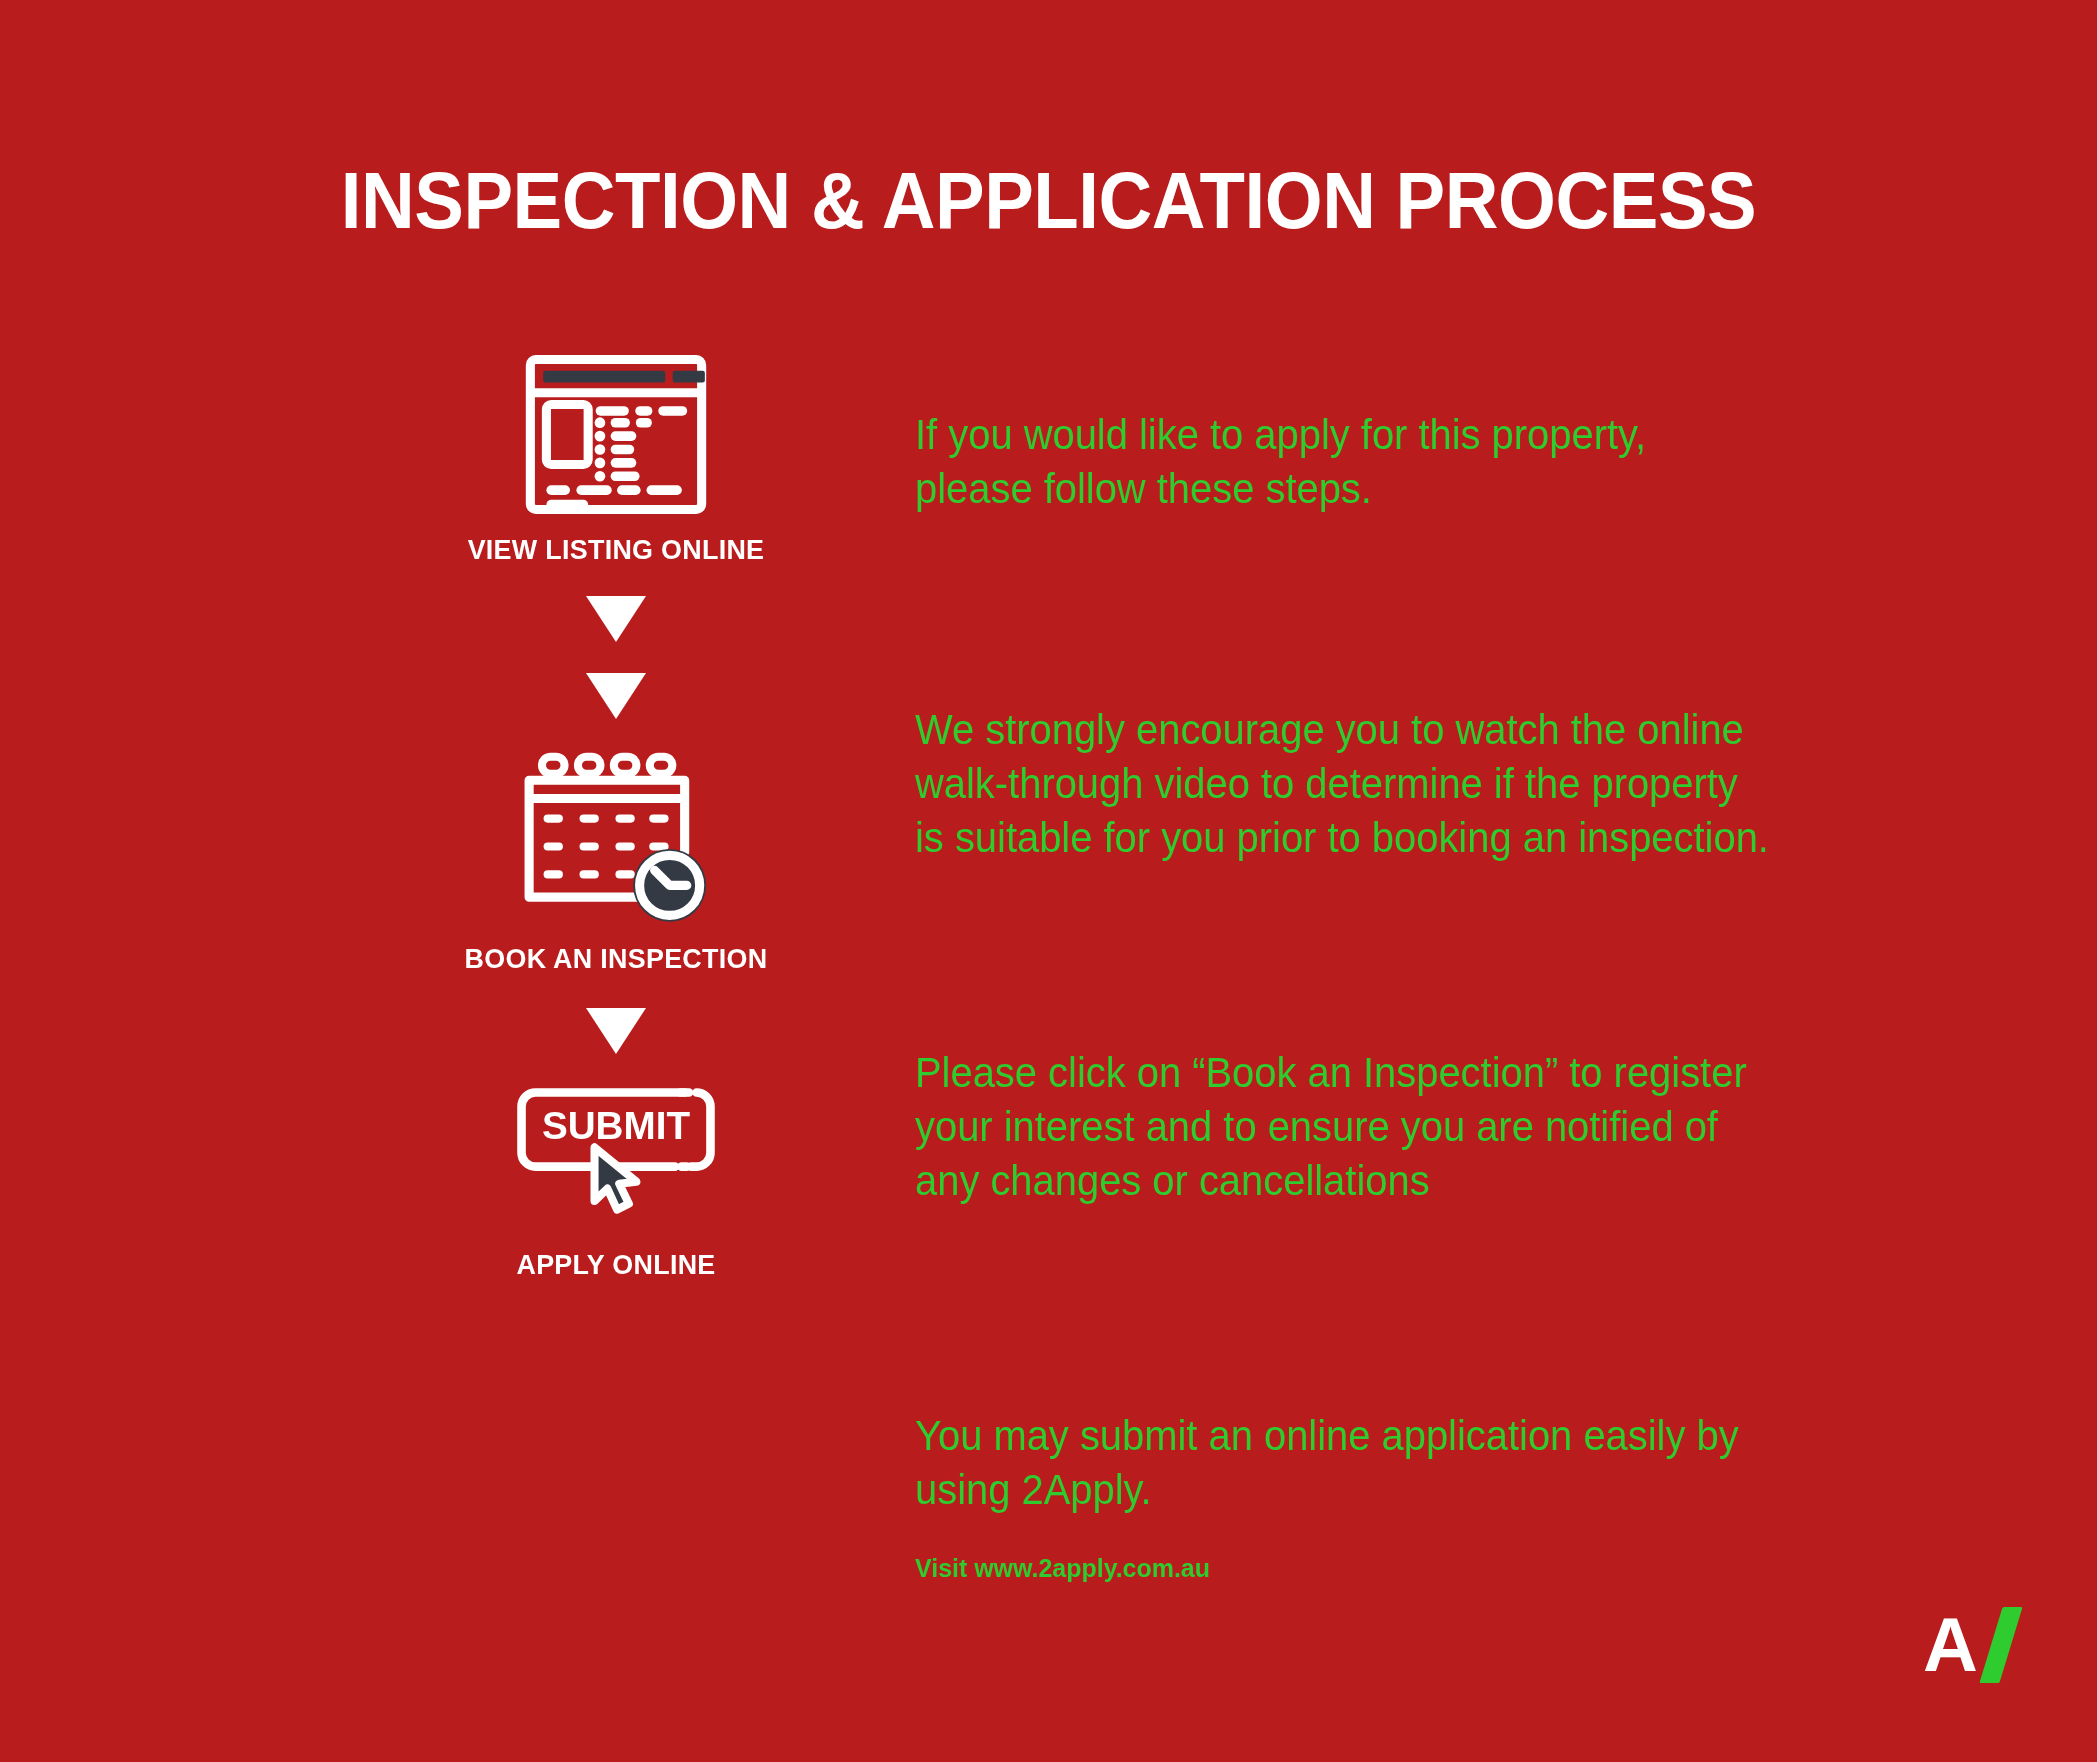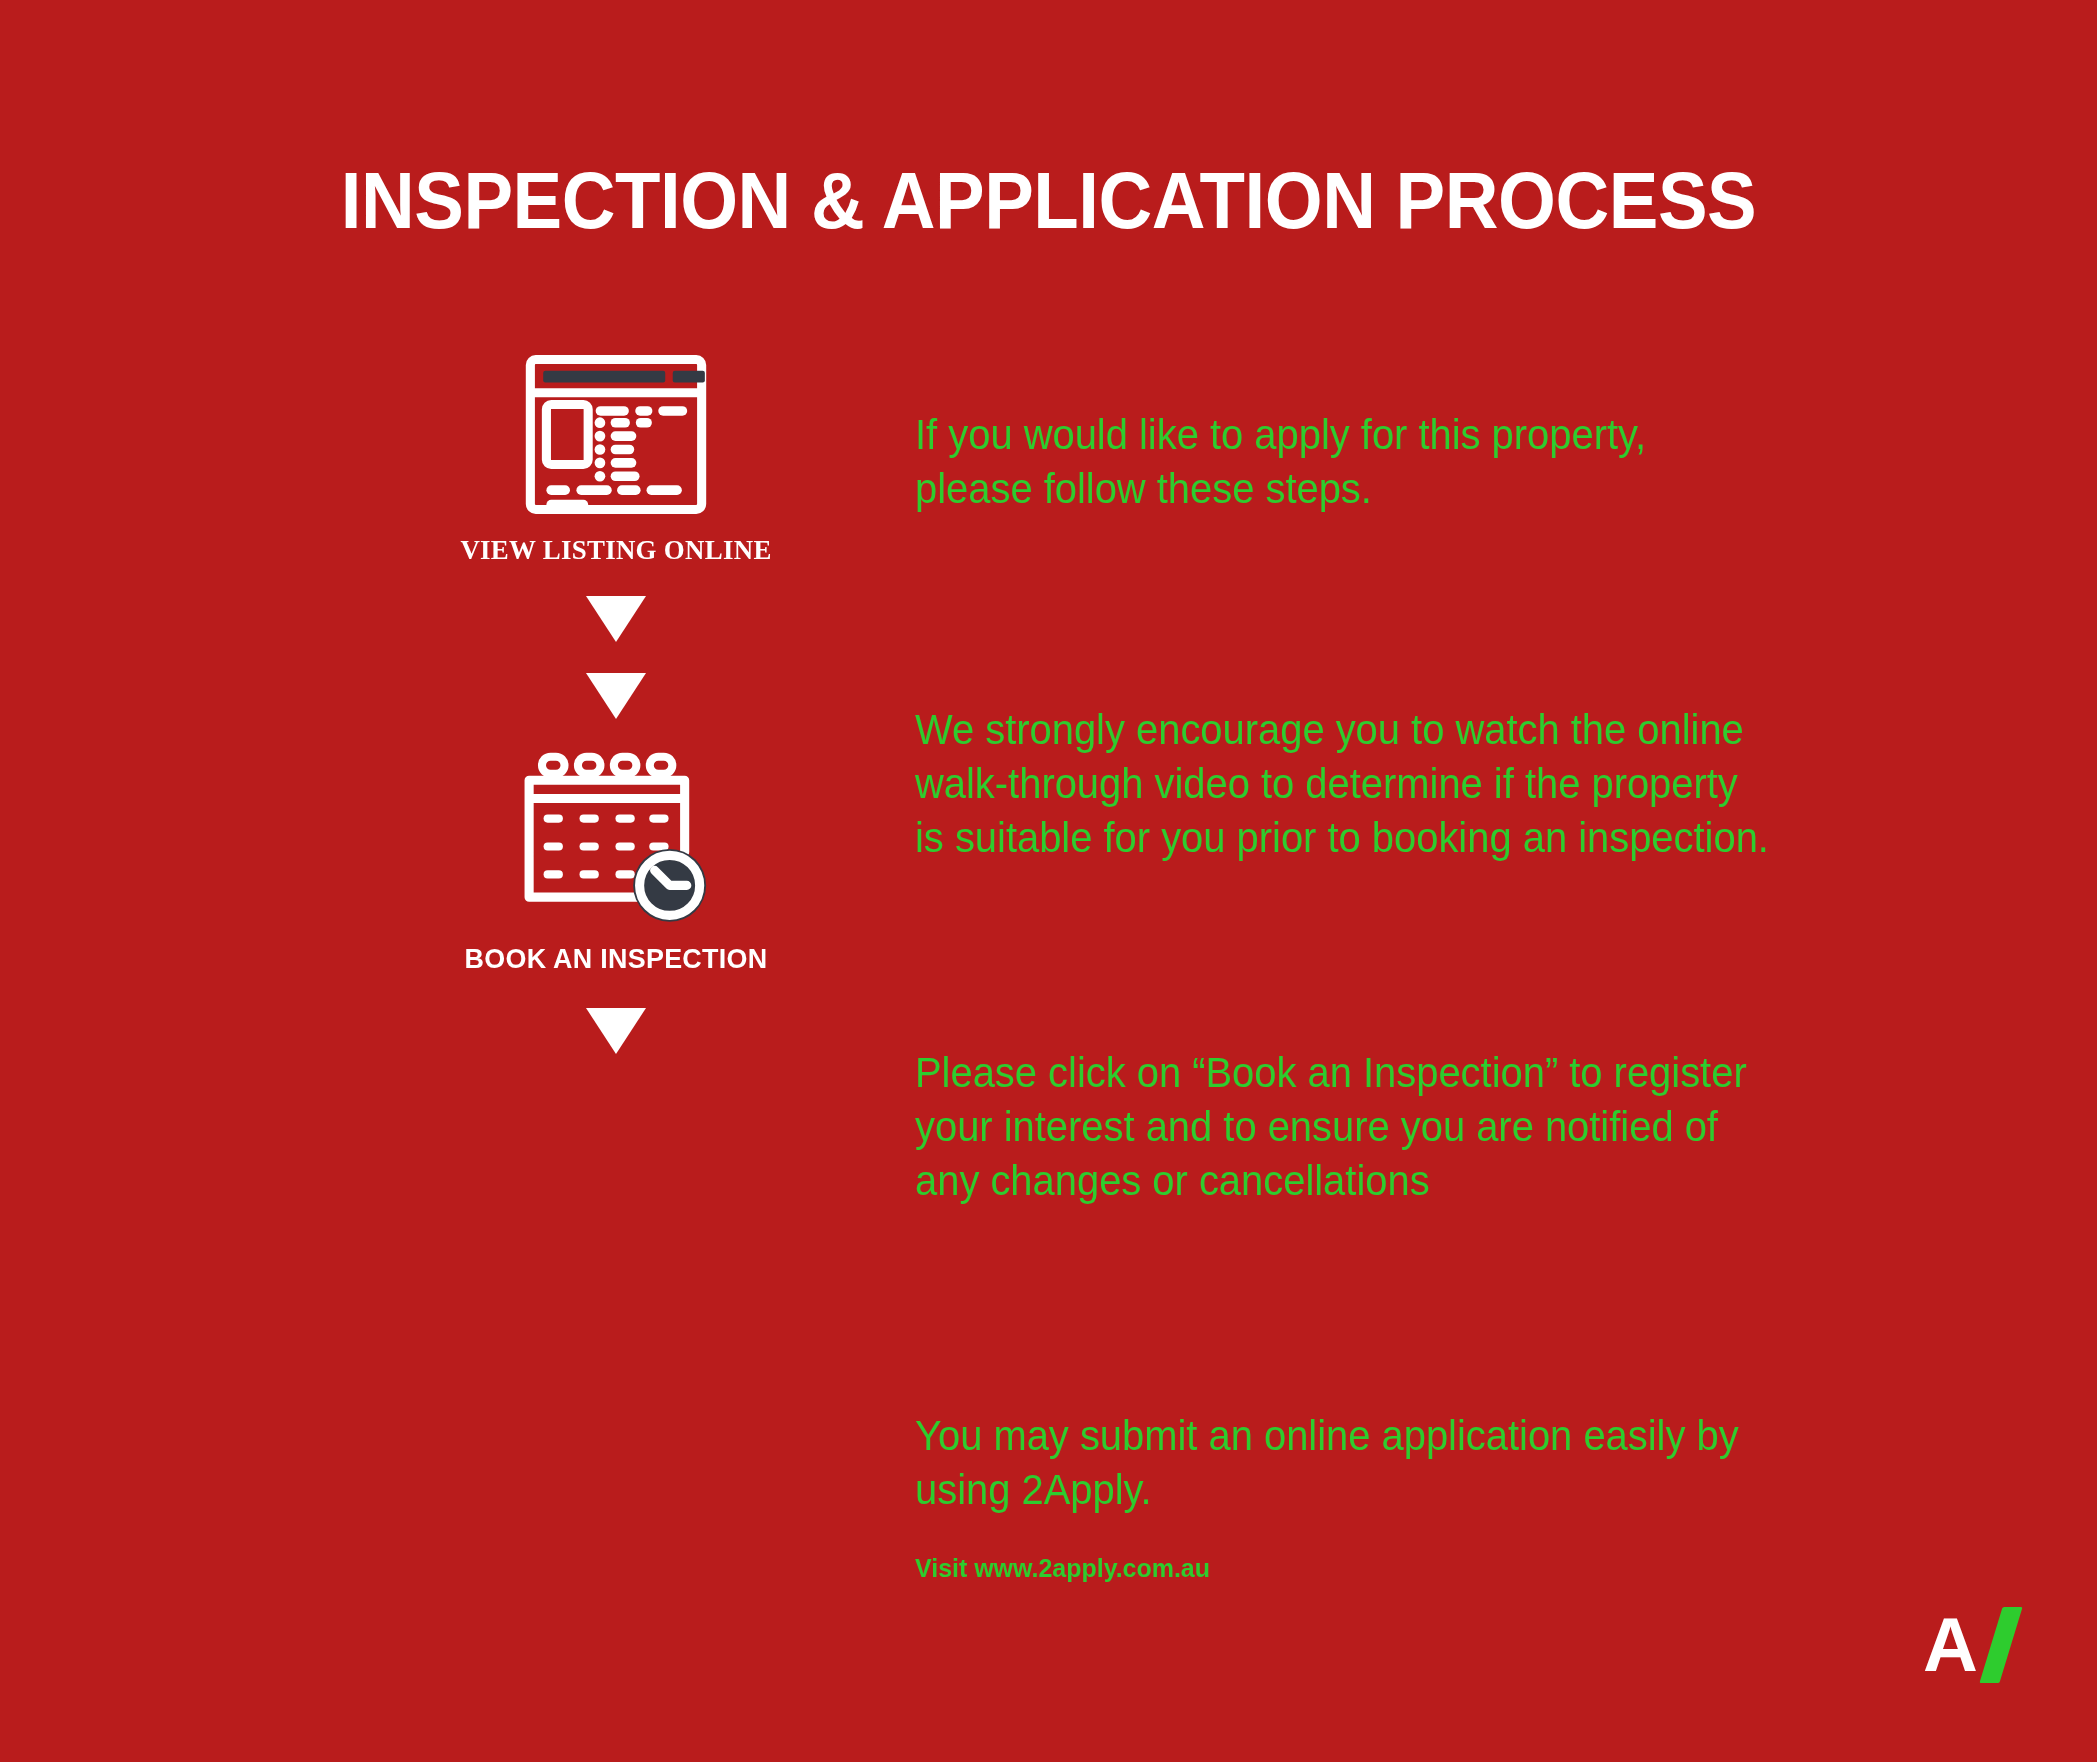--- a/index.html
+++ b/index.html
@@ -64,21 +64,21 @@
   }
   .arrow {
     width: 0;
     height: 0;
     border-left: 30px solid transparent;
     border-right: 30px solid transparent;
     border-top: 46px solid #ffffff;
   }
 
   
-  #step-1 { margin-top: 0; font-family: Liberation Serif, serif; }
+  #step-1 { margin-top: 0; }
   #arrow-1 { margin-top: 30px; }
   #step-2 { margin-top: 29px; }
   #arrow-2 { margin-top: 31px; }
   #step-3 { margin-top: 28px; }
   #arrow-3 { margin-top: 33px; }
   #step-4 { margin-top: 31px; }
 
   
   .para {
     position: absolute;
@@ -231,20 +231,38 @@
           <path d="M 262 230 L 290 258 L 322 258" fill="none" stroke="#ffffff" stroke-width="17" stroke-linecap="round" stroke-linejoin="round"></path>
         </svg>
       </div>
       <div class="step-label">BOOK AN INSPECTION</div>
     </div>
 
     <div class="arrow-wrap" id="arrow-3">
       <div class="arrow"></div>
     </div>
 
+    <div class="step" id="step-4">
+      <div class="step-icon">
+        <svg width="204" height="145" viewBox="0 0 380 270">
+
+          <g fill="none" stroke="#ffffff" stroke-width="16" stroke-linecap="round">
+            <path d="M 318 14 L 40 14 A 26 26 0 0 0 14 40 L 14 126 A 26 26 0 0 0 40 152 L 300 152"></path>
+            <path d="M 340 14 A 26 26 0 0 1 366 40 L 366 126 A 26 26 0 0 1 340 152 L 330 152"></path>
+            <line x1="310" y1="14" x2="326" y2="14"></line>
+            <line x1="312" y1="152" x2="322" y2="152"></line>
+          </g>
+
+          <text x="190" y="100" text-anchor="middle" font-family="Liberation Sans, sans-serif" font-size="72" font-weight="bold" fill="#ffffff">SUBMIT</text>
+
+          <path d="M 150 116 L 150 216 L 174 193 L 192 232 L 214 221 L 196 184 L 228 180 Z" fill="#343a44" stroke="#ffffff" stroke-width="15" stroke-linejoin="round" stroke-linecap="round"></path>
+        </svg>
+      </div>
+      <div class="step-label">APPLY ONLINE</div>
+    </div>
 
   </div>
 
   <div class="para" id="para-1">If you would like to apply for this property,
 please follow these steps.</div>
   <div class="para" id="para-2">We strongly encourage you to watch the online
 walk-through video to determine if the property
 is suitable for you prior to booking an inspection.</div>
   <div class="para" id="para-3">Please click on “Book an Inspection” to register
 your interest and to ensure you are notified of

